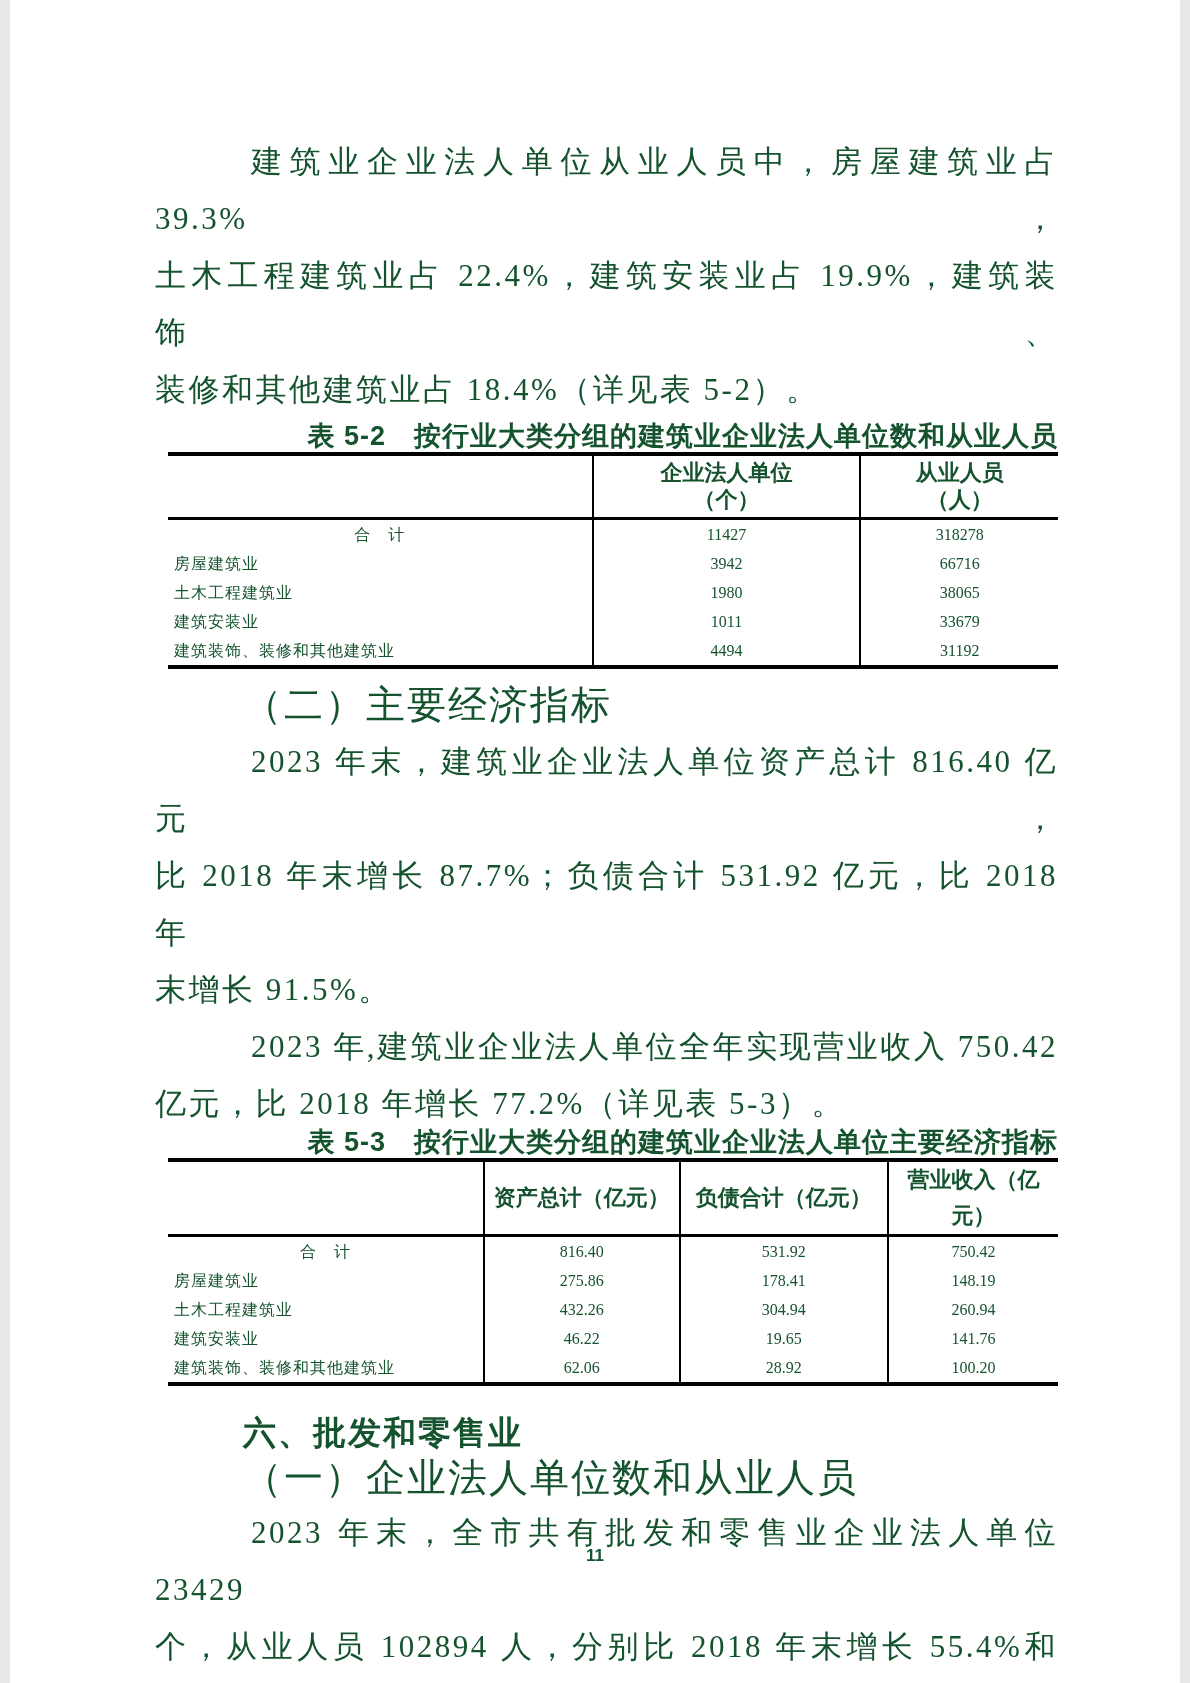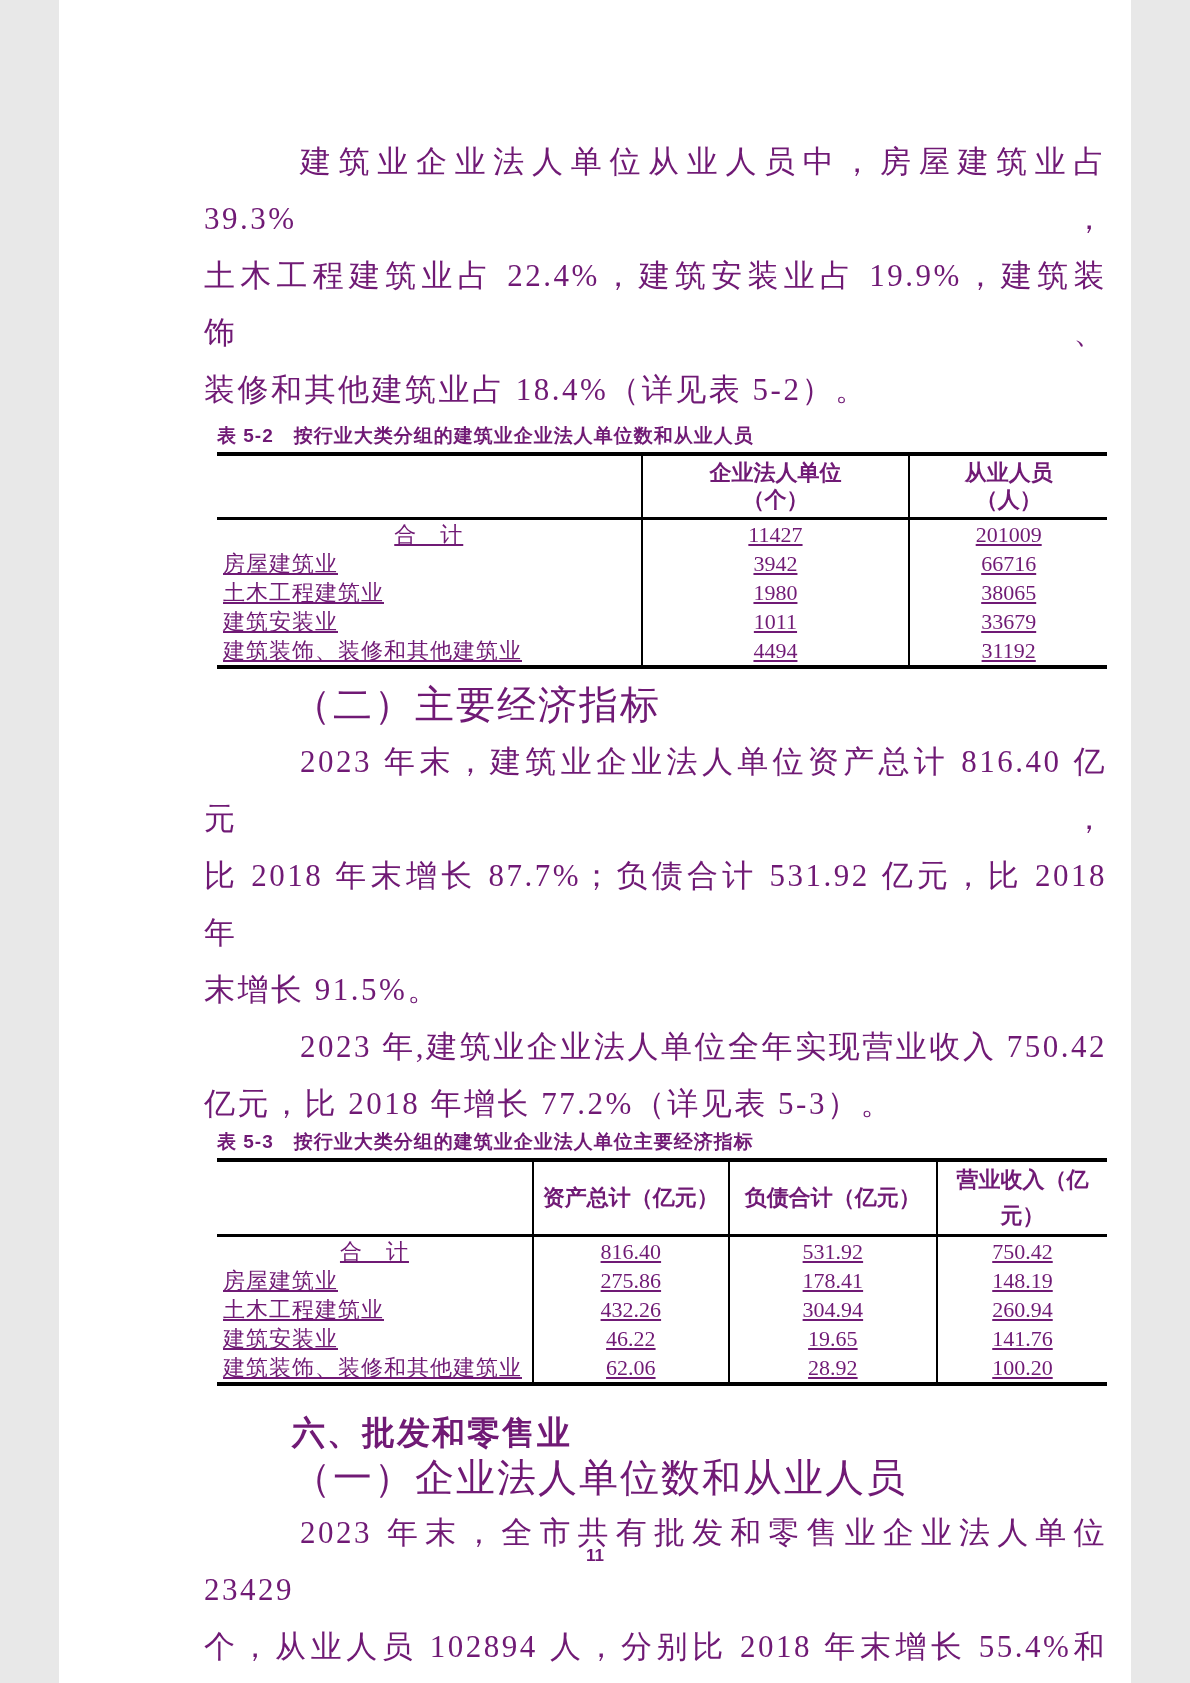--- a/index.html
+++ b/index.html
@@ -1,22 +1,22 @@
 <!DOCTYPE html>
 <html><head>
 <meta charset="utf-8">
 <style>
   * { margin:0; padding:0; box-sizing:border-box; }
   html,body { background:#e8e8e8; }
   .page {
     position:relative;
-    width:1072px; height:1683px;
+    width:1170px; height:1683px;
     margin:0 auto;
     background:#ffffff;
-    color:#701a75;
+    color:#14532d;
     font-family:"Liberation Serif","DejaVu Serif",serif;
     overflow:hidden;
   }
   .content { position:absolute; left:145px; top:0; width:903px; }
 
   
   .bl {
     font-size:31px;
     line-height:57px;
     letter-spacing:2.5px;
@@ -44,24 +44,24 @@
     font-family:Liberation Sans, sans-serif;
     font-weight:bold;
     font-size:33px; line-height:46px; padding-left:88px;
     letter-spacing:2px;
     margin-top:24px;
   }
 
   
   .tbl-caption {
     width:890px; margin-left:13px;
-    text-align:left;
+    text-align:right;
     font-family:"Liberation Sans","DejaVu Sans",sans-serif;
     font-weight:bold;
-    font-size:19px; line-height:32px;
+    font-size:27px; line-height:32px;
     letter-spacing:1px;
   }
   .cap52 { margin-top:2px; }
   .cap53 { margin-top:-6px; }
 
   
   table.tbl {
     width:890px; margin-left:13px;
     border-collapse:collapse;
     table-layout:fixed;
@@ -73,22 +73,22 @@
     font-family:"Liberation Sans","DejaVu Sans",sans-serif;
     font-weight:bold;
     font-size:22px;
     border-bottom:3px solid #000;
     text-align:center;
   }
   .t52 thead th { padding:3px 0 4px 0; }
   .t52 thead .hline { line-height:27px; }
   .t53 thead th { height:36px; line-height:36px; }
   .tbl tbody td {
-    font-size:22px;
-    height:29px; line-height:29px;text-decoration:underline;
+    font-size:16px;
+    height:29px; line-height:29px;
   }
   .tbl .vline { border-left:2px solid #000; }
   .tbl td.lab { text-align:left; padding-left:6px; letter-spacing:1px; }
   .tbl td.lab-center { text-align:center; letter-spacing:1px; }
   .tbl td.num { text-align:center; }
 
   
   .t52 .c1 { width:47.7%; }
   .t52 .c2 { width:30.1%; }
   .t52 .c3 { width:22.2%; }
@@ -129,21 +129,21 @@
           <th class="c3 vline">
             <div class="hline">从业人员</div>
             <div class="hline">（人）</div>
           </th>
         </tr>
       </thead>
       <tbody>
         <tr>
           <td class="c1 lab-center">合　计</td>
           <td class="c2 num vline">11427</td>
-          <td class="c3 num vline">201009</td>
+          <td class="c3 num vline">318278</td>
         </tr>
         <tr>
           <td class="c1 lab">房屋建筑业</td>
           <td class="c2 num vline">3942</td>
           <td class="c3 num vline">66716</td>
         </tr>
         <tr>
           <td class="c1 lab">土木工程建筑业</td>
           <td class="c2 num vline">1980</td>
           <td class="c3 num vline">38065</td>

